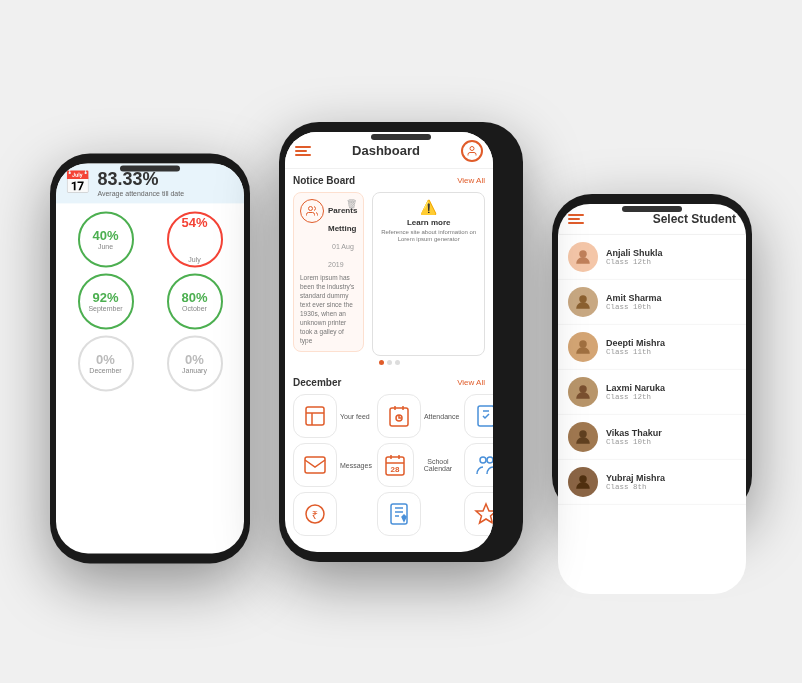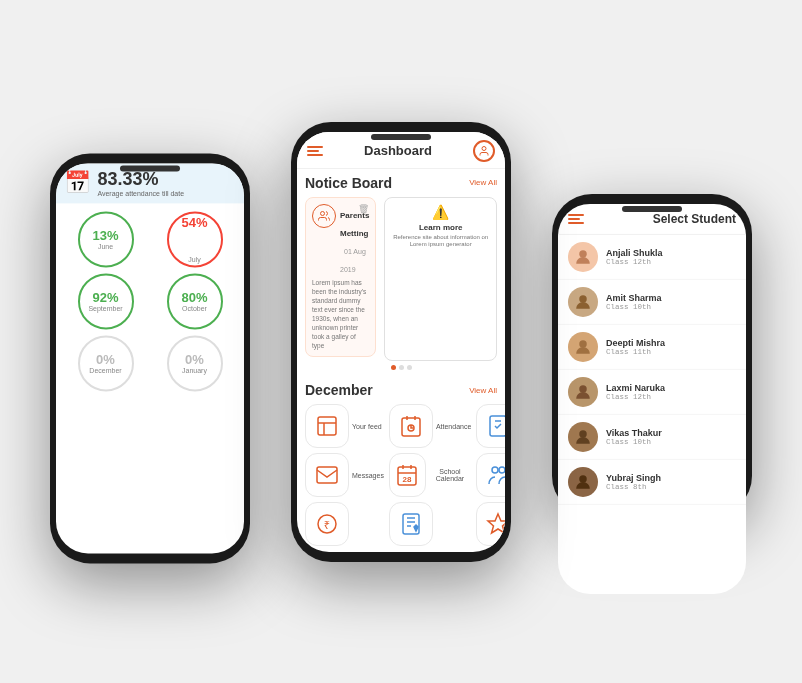--- a/index.html
+++ b/index.html
@@ -43,21 +43,21 @@
       transform: translateX(-50%);
       width: 60px;
       height: 6px;
       background: #333;
       border-radius: 3px;
       z-index: 10;
     }
 
     
     .phone-center {
-      width: 220px;
+      width: 244px;
       height: 440px;
       z-index: 3;
       left: 50%;
       top: 50%;
       transform: translate(-50%, -50%);
       padding: 10px 6px 10px 6px;
     }
     .phone-center .phone-inner {
       width: 208px;
       height: 420px;
@@ -136,21 +136,21 @@
     .notice-section {
       padding: 6px 8px 4px;
     }
     .section-header {
       display: flex;
       justify-content: space-between;
       align-items: center;
       margin-bottom: 6px;
     }
     .section-title {
-      font-size: 14px;
+      font-size: 10px;
       font-weight: 700;
       color: #333;
     }
     .view-all-link {
       font-size: 8px;
       color: #e05c2a;
     }
 
     .notice-card {
       background: #fff8f5;
@@ -373,21 +373,21 @@
       <div class="att-percentage">
         <div style="font-size:22px; color:#4a90d9;">📅</div>
         <div>
           <div style="font-size:18px; font-weight:700; color:#333;">83.33%</div>
           <div style="font-size:7px; color:#666;">Average attendance till date</div>
         </div>
       </div>
 
       <div class="month-grid">
         <div class="month-cell green">
-          <span class="month-pct">13%</span>
+          <span class="month-pct">40%</span>
           <span class="month-name">June</span>
         </div>
         <div class="month-cell red">
           <span class="month-pct">54%</span>
           <span class="month-name">July</span>
         </div>
         <div class="month-cell green">
           <span class="month-pct">92%</span>
           <span class="month-name">September</span>
         </div>
@@ -657,21 +657,21 @@
         </div>
 
         <div class="student-item">
           <div class="student-avatar av6">
             <svg width="18" height="18" viewBox="0 0 24 24" fill="#503010">
               <circle cx="12" cy="8" r="5"></circle>
               <path d="M3 21c0-5 4-9 9-9s9 4 9 9"></path>
             </svg>
           </div>
           <div>
-            <div class="student-name">Yubraj Singh</div>
+            <div class="student-name">Yubraj Mishra</div>
             <div class="student-class">Class 8th</div>
           </div>
         </div>
 
       </div>
     </div>
   </div>
 
 </div>
 

